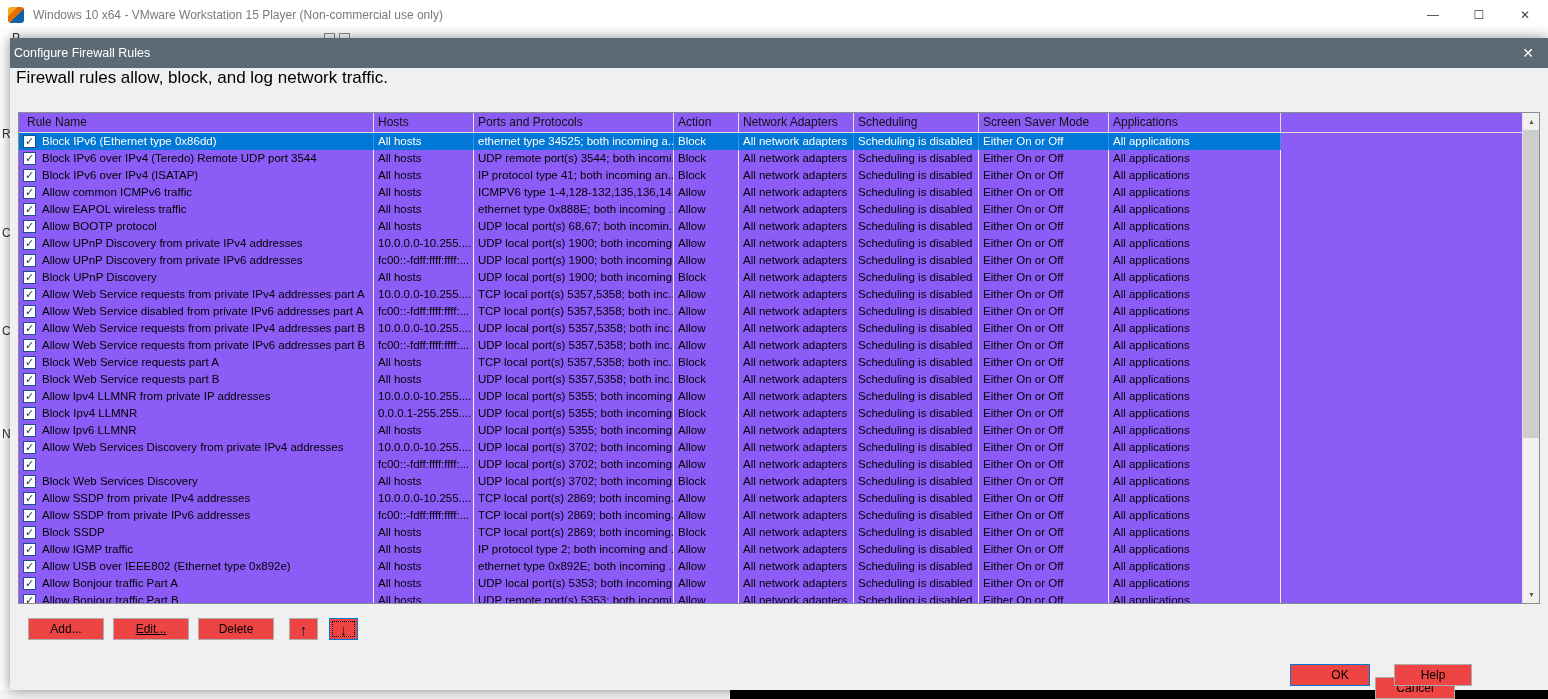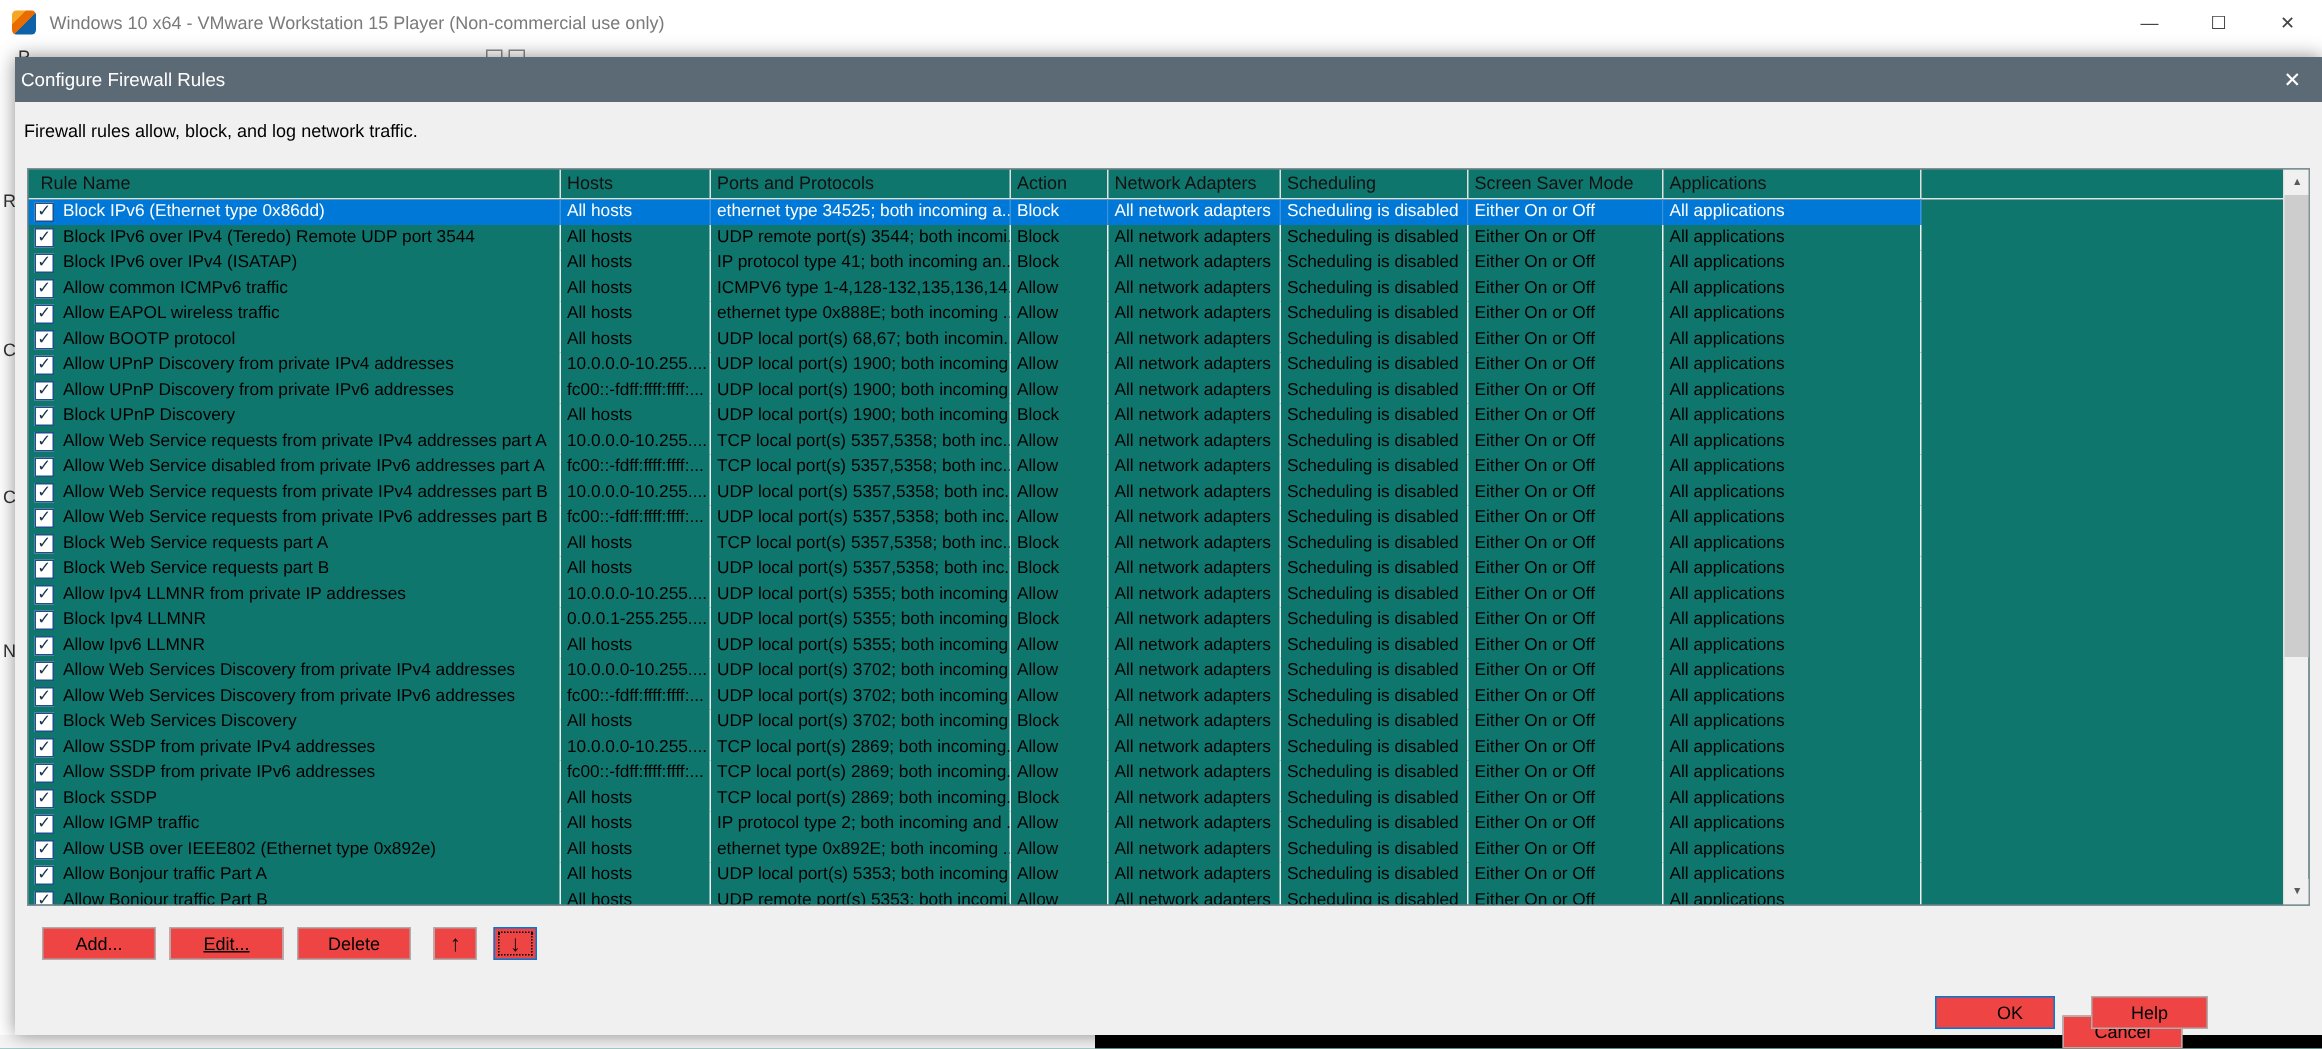--- a/index.html
+++ b/index.html
@@ -18,24 +18,24 @@
   .bg-icon { position:absolute; width:11px; height:9px; border:1px solid #8a8a8a; background:#fff; z-index:1; }
 
   .bottom-strip-left  { position:absolute; left:0; top:690px; width:730px; height:9px; background:#f5f5f5; }
   .bottom-strip-right { position:absolute; left:730px; top:690px; width:818px; height:9px; background:#000; }
 
   
   .dialog { position:absolute; left:10px; top:38px; width:1538px; height:652px; background:#f0f0f0; z-index:5;
             box-shadow:0 0 12px rgba(0,0,0,.45); }
   .dlg-titlebar { height:30px; background:#5c6a75; color:#fff; display:flex; align-items:center; padding-left:4px; font-size:12.5px; }
   .dlg-close { margin-left:auto; padding:0 14px; font-size:14px; color:#fff; cursor:default; }
-  .dlg-desc { position:absolute; left:6px; top:42px; font-size:12px; color:#000; }
+  .dlg-desc { position:absolute; left:6px; top:30px; font-size:17px; color:#000; }
 
   
-  .table { position:absolute; left:8px; top:74px; width:1522px; height:492px; background:#0f766e; border:1px solid #888c93; overflow:hidden; }
+  .table { position:absolute; left:8px; top:74px; width:1522px; height:492px; background:#8b5cf6; border:1px solid #888c93; overflow:hidden; }
   .tgrid { display:grid; grid-template-columns:355px 100px 200px 65px 115px 125px 130px 172px 1fr; }
   .thead { height:20px; border-bottom:1px solid #e0e0e0; width:calc(100% - 17px); }
   .hcell { font-size:12px; color:#111; line-height:19px; padding:0 4px; border-right:1px solid #e0e0e0;
            white-space:nowrap; overflow:hidden; }
   .hcell.first { padding-left:8px; }
   .hcell.fill { border-right:none; }
   .tbody { width:calc(100% - 17px); height:calc(100% - 20px); overflow:hidden; }
   .trow { height:17px; }
   .tcell { font-size:11.5px; color:#000; line-height:17px; padding:0 4px; border-right:1px solid #efefef;
            white-space:nowrap; overflow:hidden; }
@@ -371,21 +371,20 @@
           <div class="tcell">Allow</div>
           <div class="tcell">All network adapters</div>
           <div class="tcell">Scheduling is disabled</div>
           <div class="tcell">Either On or Off</div>
           <div class="tcell">All applications</div>
           <div class="tcell fill"></div>
         </div>
         <div class="trow tgrid">
           <div class="tcell name">
             <span class="cb">✓</span>
-            <span class="nm">Allow Web Services Discovery from private IPv6 addresses</span>
           </div>
           <div class="tcell">fc00::-fdff:ffff:ffff:...</div>
           <div class="tcell">UDP local port(s) 3702; both incoming...</div>
           <div class="tcell">Allow</div>
           <div class="tcell">All network adapters</div>
           <div class="tcell">Scheduling is disabled</div>
           <div class="tcell">Either On or Off</div>
           <div class="tcell">All applications</div>
           <div class="tcell fill"></div>
         </div>

